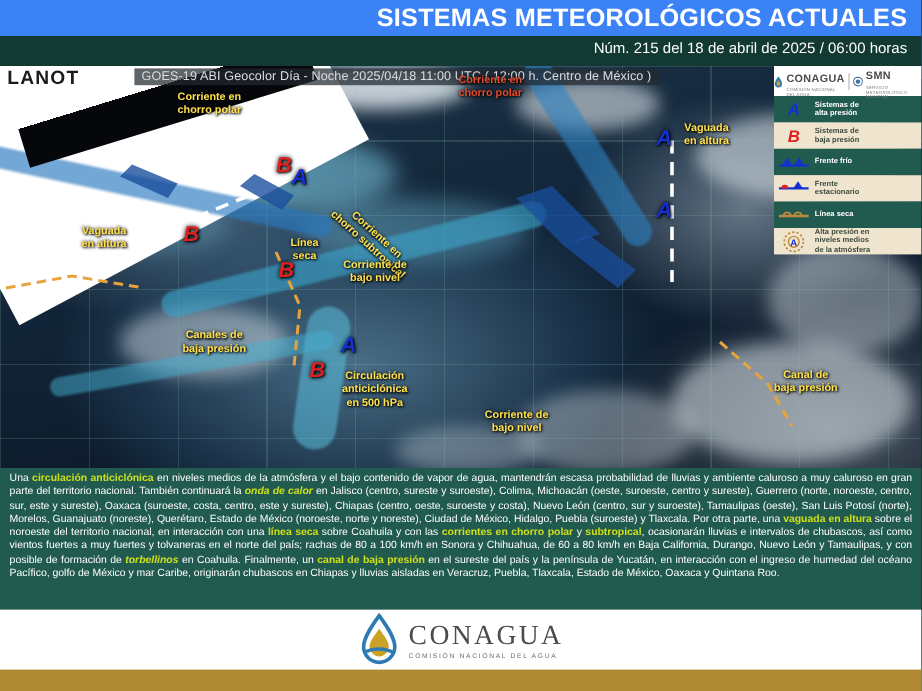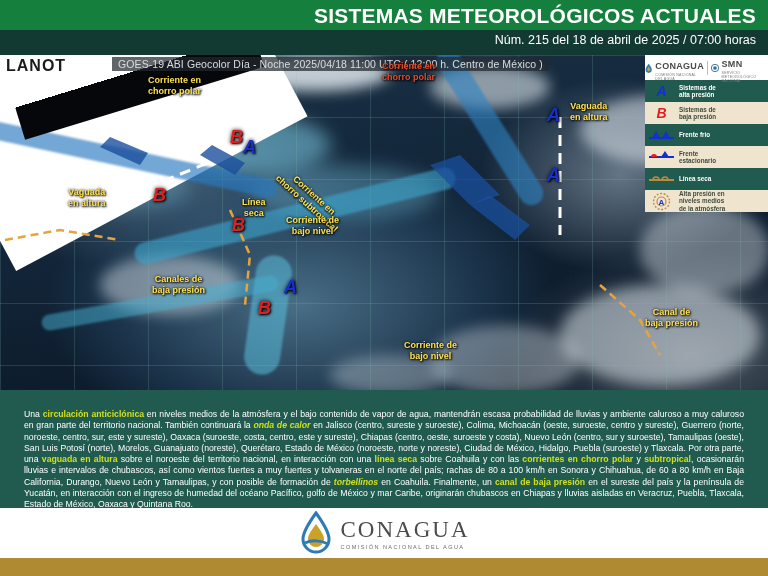--- a/index.html
+++ b/index.html
@@ -6,21 +6,21 @@
   body{
     width:768px;height:576px;overflow:hidden;
     font-family:"Liberation Sans", sans-serif;
     background:#14332e;
   }
   .page{position:relative;width:768px;height:576px;}
 
   
   .header{
     position:absolute;left:0;top:0;width:768px;height:66px;
-    background:#15803d;
+    background:#3b82f6;
   }
   .header .title{
     position:absolute;right:12px;top:4px;
     font-size:21px;font-weight:bold;color:#ffffff;
     letter-spacing:.2px;white-space:nowrap;
   }
   .header .subbar{
     position:absolute;left:0;top:30px;width:768px;height:25px;
     background:#123a33;
   }
@@ -114,21 +114,21 @@
   .lrow.dark .tx{color:#ffffff;}
   .lrow.light .tx{color:#3e4a3c;}
   .lrow .ic .ch{font-size:14px;font-weight:bold;font-style:italic;}
 
   
   .body{
     position:absolute;left:0;top:390px;width:768px;height:118px;
     background:#215a4e;padding:3px 8px 0 8px;box-sizing:border-box;
   }
   .body p{
-    margin:16px;color:#ffffff;font-size:8.7px;line-height:11.3px;
+    margin:0;color:#ffffff;font-size:8.7px;line-height:11.3px;
     text-align:justify;
   }
   .body b{color:#cfe01b;font-weight:bold;}
   .body i{color:#cfe01b;font-weight:bold;font-style:italic;}
 
   
   .footer{
     position:absolute;left:0;top:508px;width:768px;height:68px;background:#ffffff;
   }
   .footer .inner{
@@ -144,21 +144,21 @@
     font-family:"Liberation Sans", sans-serif;margin-top:1px;}
 </style>
 </head>
 <body>
 
 <div class="page">
 
   <div class="header">
     <div class="subbar"></div>
     <div class="title">SISTEMAS METEOROLÓGICOS ACTUALES</div>
-    <div class="subtitle">Núm. 215 del 18 de abril de 2025 / 07:00 horas</div>
+    <div class="subtitle">Núm. 215 del 18 de abril de 2025 / 06:00 horas</div>
   </div>
 
   <div class="map">
 
     <div class="cloud" style="left:150px;top:8px;width:120px;height:40px;"></div>
     <div class="cloud" style="left:240px;top:0px;width:150px;height:36px;"></div>
     <div class="cloud" style="left:430px;top:10px;width:120px;height:44px;opacity:.7;"></div>
     <div class="cloud" style="left:580px;top:40px;width:170px;height:70px;opacity:.65;"></div>
     <div class="cloud" style="left:640px;top:150px;width:130px;height:90px;opacity:.5;"></div>
     <div class="cloud" style="left:560px;top:230px;width:200px;height:100px;opacity:.62;"></div>
@@ -200,20 +200,21 @@
 
     <div class="lbl" style="left:148px;top:20px;">Corriente en<br>chorro polar</div>
     <div class="lbl" style="left:382px;top:6px;color:#e84b2a;">Corriente en<br>chorro polar</div>
     <div class="lbl" style="left:288px;top:110px;transform:rotate(42deg);transform-origin:left top;">Corriente en<br>chorro subtropical</div>
     <div class="lbl" style="left:68px;top:132px;">Vaguada<br>en altura</div>
     <div class="lbl" style="left:570px;top:46px;">Vaguada<br>en altura</div>
     <div class="lbl" style="left:152px;top:219px;">Canales de<br>baja presión</div>
     <div class="lbl" style="left:242px;top:142px;">Línea<br>seca</div>
     <div class="lbl" style="left:286px;top:160px;">Corriente de<br>bajo nivel</div>
     <div class="lbl" style="left:404px;top:285px;">Corriente de<br>bajo nivel</div>
+    <div class="lbl" style="left:285px;top:253px;">Circulación<br>anticiclónica<br>en 500 hPa</div>
     <div class="lbl" style="left:645px;top:252px;">Canal de<br>baja presión</div>
 
     <div class="mk b" style="left:153px;top:130px;">B</div>
     <div class="mk b" style="left:230px;top:72px;">B</div>
     <div class="mk b" style="left:232px;top:160px;">B</div>
     <div class="mk b" style="left:258px;top:243px;">B</div>
     <div class="mk a" style="left:243px;top:82px;">A</div>
     <div class="mk a" style="left:547px;top:50px;">A</div>
     <div class="mk a" style="left:547px;top:110px;">A</div>
     <div class="mk a" style="left:284px;top:222px;">A</div>

